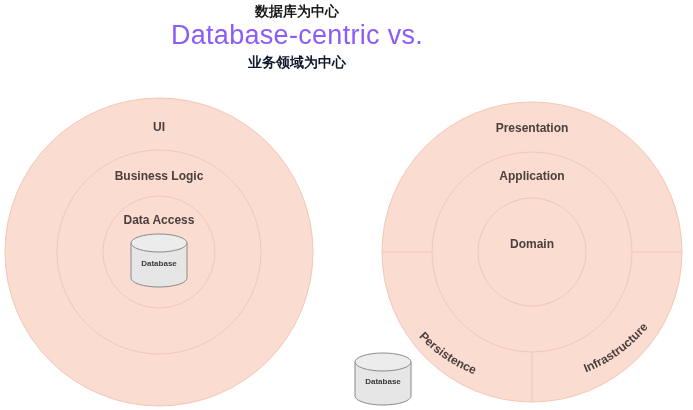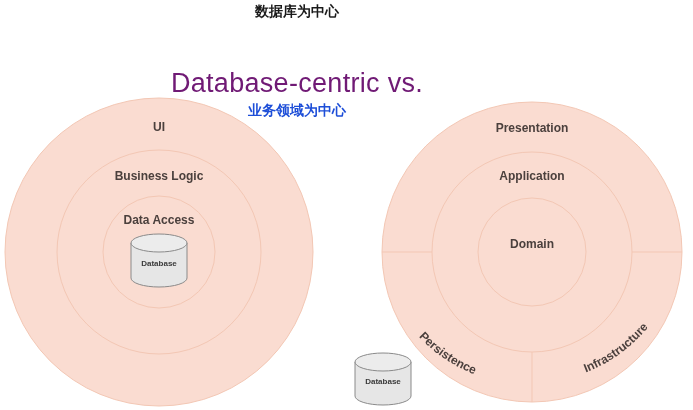--- a/index.html
+++ b/index.html
@@ -85,30 +85,29 @@
     font-size: 14px;
     font-weight: bold;
     color: #1a1a1a;
     line-height: 18px;
     margin-top: 2px;
   }
   .title-main {
     font-family: "Liberation Sans", sans-serif;
     font-size: 27px;
     font-weight: 300;
-    color: #701a75;
+    color: #8b5cf6;
     line-height: 30px;
     letter-spacing: 0.3px;
-    margin-top: 48px;
   }
   .cn-bottom {
     font-family: "DejaVu Sans", sans-serif;
     font-size: 14px;
     font-weight: bold;
-    color: #1d4ed8;
+    color: #0f172a;
     line-height: 18px;
     margin-top: 3px;
   }
 </style>
 </head>
 <body>
 
 <div id="stage">
 
   <svg class="diagram" viewBox="0 0 693 410">

